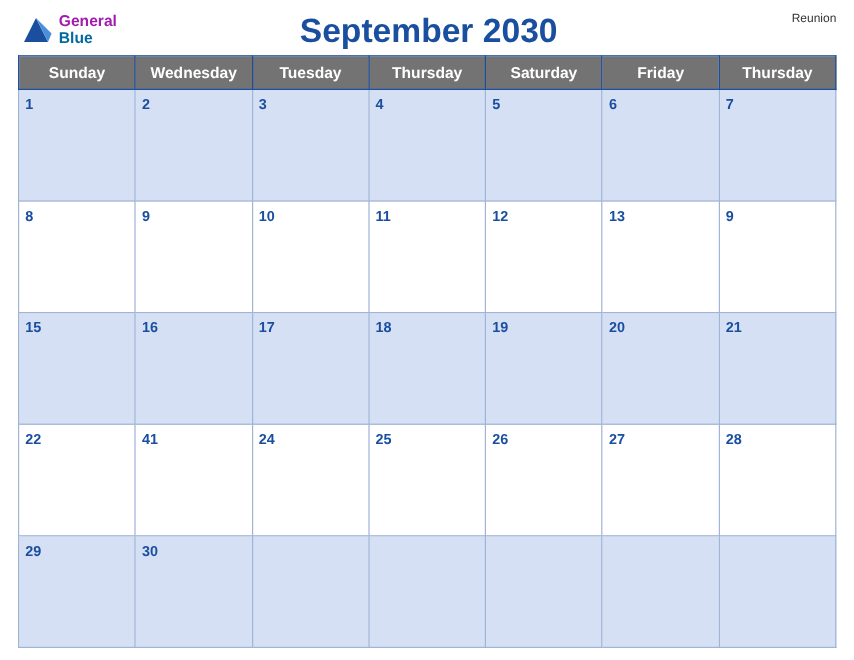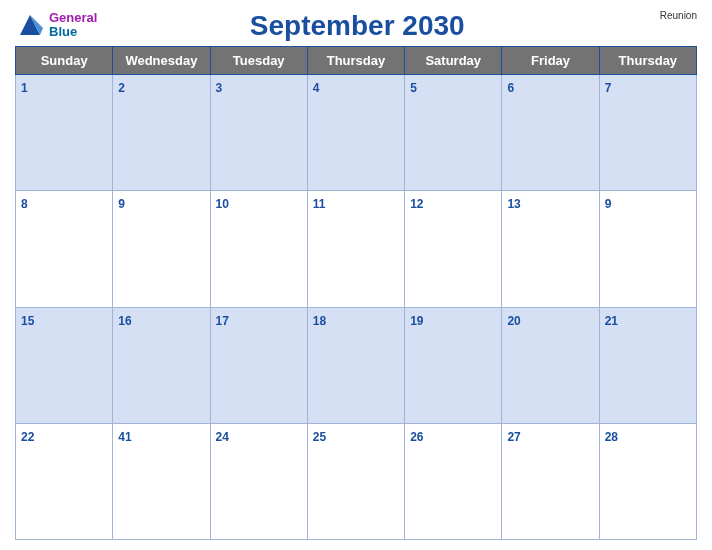--- a/index.html
+++ b/index.html
@@ -162,14 +162,23 @@
       </tr>
       <tr>
         <td><span class="day-number">22</span></td>
         <td><span class="day-number">41</span></td>
         <td><span class="day-number">24</span></td>
         <td><span class="day-number">25</span></td>
         <td><span class="day-number">26</span></td>
         <td><span class="day-number">27</span></td>
         <td><span class="day-number">28</span></td>
       </tr>
+      <tr>
+        <td><span class="day-number">29</span></td>
+        <td><span class="day-number">30</span></td>
+        <td></td>
+        <td></td>
+        <td></td>
+        <td></td>
+        <td></td>
+      </tr>
     </tbody>
 </table>
 
 </body></html>

